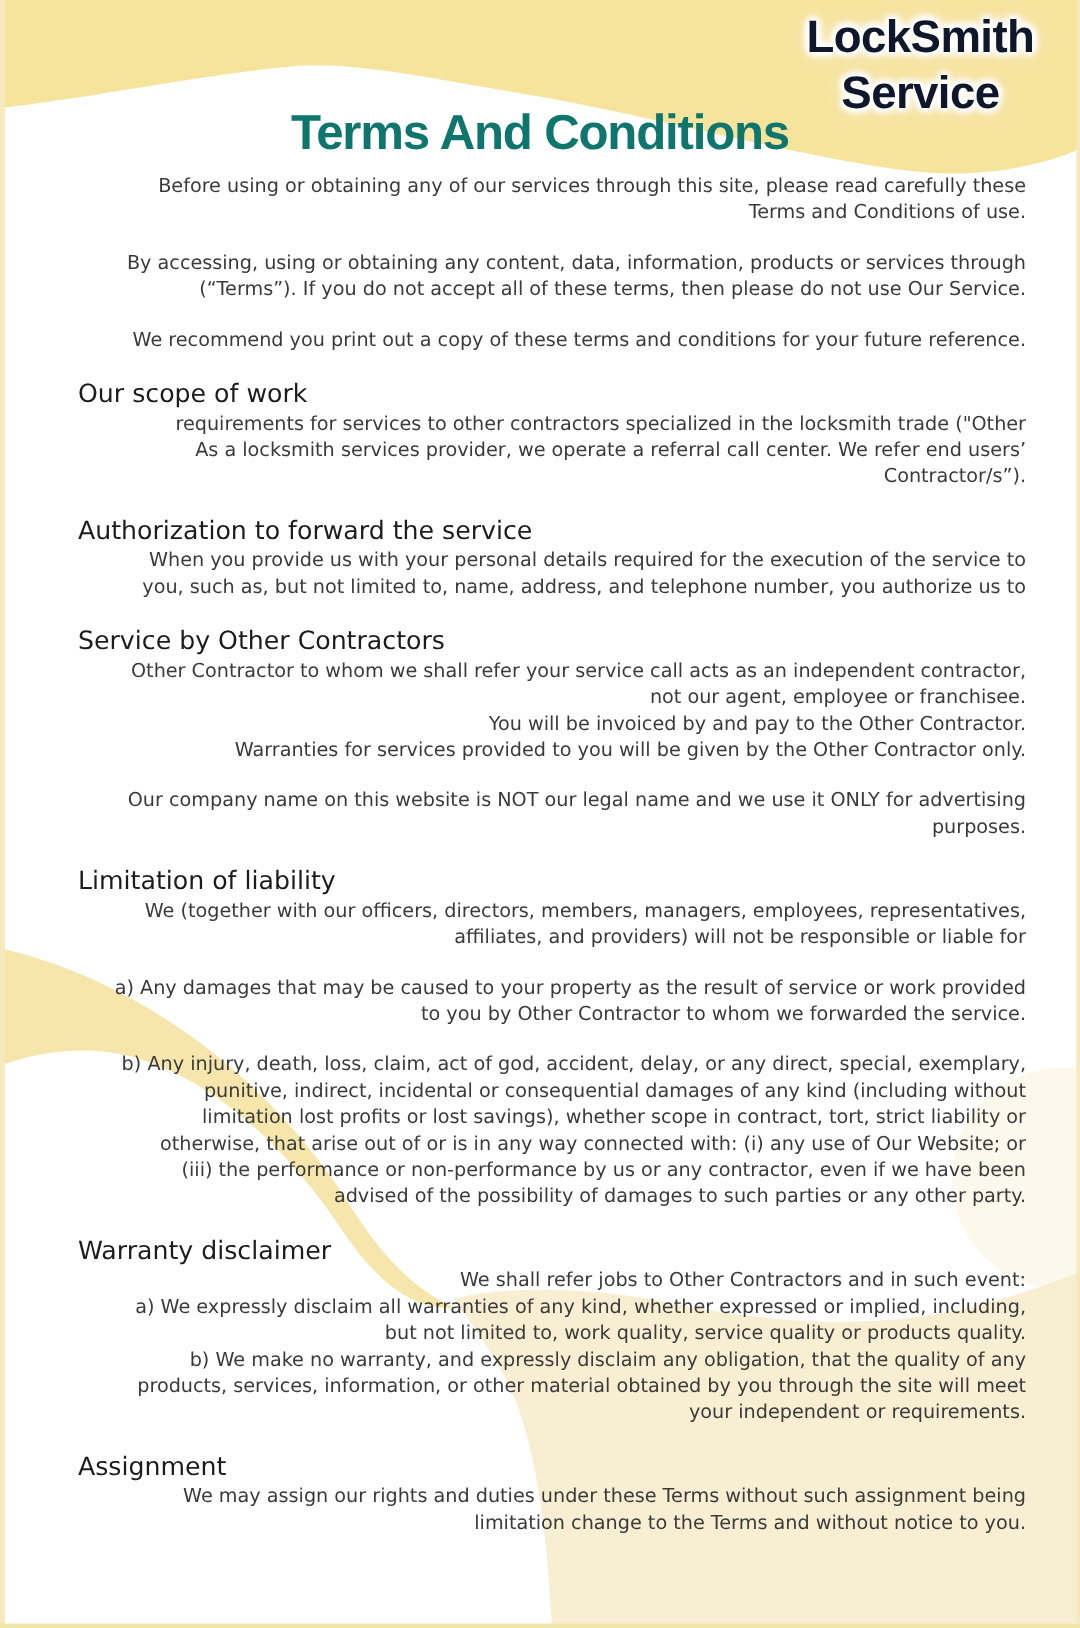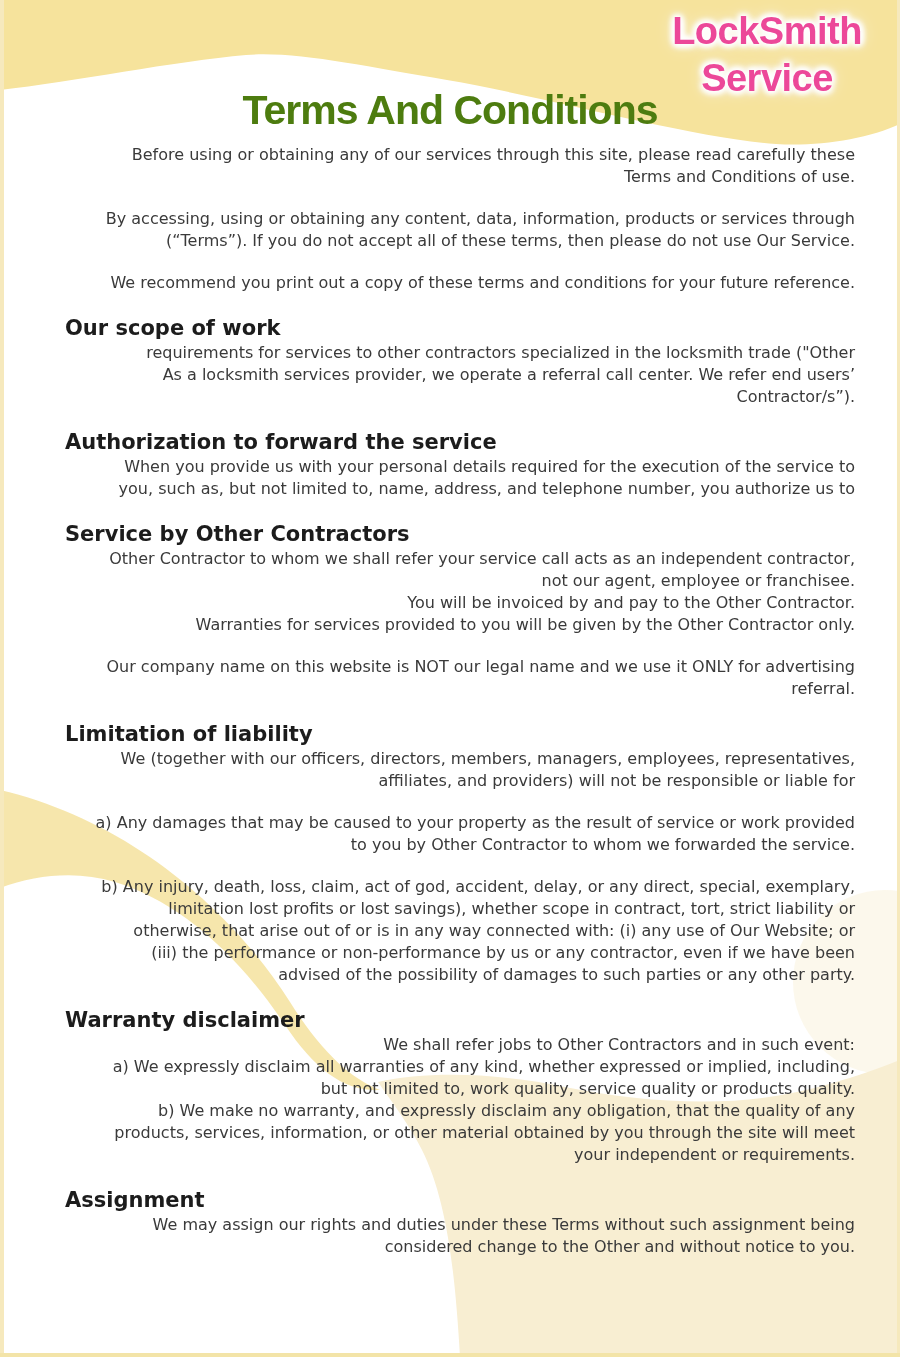--- a/index.html
+++ b/index.html
@@ -11,42 +11,42 @@
   .bg{position:absolute;top:0;left:0;width:900px;height:1357px;z-index:0;}
   .frame{position:absolute;z-index:1;background:#f6e9bd;}
   .frame.left{left:0;top:0;width:4px;height:1357px;}
   .frame.right{right:0;top:0;width:3px;height:1357px;}
   .frame.bottom{left:0;bottom:0;width:900px;height:4px;background:#f3e4a8;}
 
   .logo{
     position:absolute;top:8px;right:18px;width:230px;z-index:3;
     text-align:center;
     font-family:"Liberation Sans","DejaVu Sans",sans-serif;
-    font-weight:800;font-size:38px;line-height:47px;color:#ec4899;
+    font-weight:800;font-size:38px;line-height:47px;color:#0f172a;
     letter-spacing:-0.5px;
     text-shadow:0 0 3px #fff,0 0 6px #fff,0 0 10px #fff,
       2px 2px 6px #fff,-2px -2px 6px #fff,2px -2px 6px #fff,-2px 2px 6px #fff,
       0 0 18px rgba(255,255,255,.95);
   }
   .page-title{
     position:absolute;top:86px;left:0;width:900px;z-index:3;
     text-align:center;
     font-family:"Liberation Sans","DejaVu Sans",sans-serif;
-    font-weight:800;font-size:41px;line-height:48px;color:#4d7c0f;
+    font-weight:800;font-size:41px;line-height:48px;color:#0f766e;
     letter-spacing:-1px;
   }
   .content{
     position:absolute;left:65px;top:144px;width:790px;z-index:2;
     color:#3a3a3a;font-size:16px;line-height:22px;
   }
   .content .p{margin:0 0 20px 0;text-align:right;}
   .content .line{white-space:nowrap;}
   .content .h2{
     margin:0;font-size:21px;line-height:28px;color:#1c1c1c;
-    font-family:"DejaVu Sans", sans-serif;font-weight:bold;
+    font-family:"DejaVu Sans", sans-serif;font-weight:normal;
   }
 </style>
 </head>
 <body>
 
 <svg class="bg" viewBox="0 0 900 1357" xmlns="http://www.w3.org/2000/svg" aria-hidden="true">
 
   <path d="M0,0 H900 V124
         C868,139 816,147 776,144
         C692,138 542,96 447,80
@@ -107,45 +107,46 @@
     </div>
     <div class="h2">Service by Other Contractors</div>
     <div class="p">
       <div class="line">Other Contractor to whom we shall refer your service call acts as an independent contractor,</div>
       <div class="line">not our agent, employee or franchisee.</div>
       <div class="line">You will be invoiced by and pay to the Other Contractor.</div>
       <div class="line">Warranties for services provided to you will be given by the Other Contractor only.</div>
     </div>
     <div class="p">
       <div class="line">Our company name on this website is NOT our legal name and we use it ONLY for advertising</div>
-      <div class="line">referral.</div>
+      <div class="line">purposes.</div>
     </div>
     <div class="h2">Limitation of liability</div>
     <div class="p">
       <div class="line">We (together with our officers, directors, members, managers, employees, representatives,</div>
       <div class="line">affiliates, and providers) will not be responsible or liable for</div>
     </div>
     <div class="p">
       <div class="line">a) Any damages that may be caused to your property as the result of service or work provided</div>
       <div class="line">to you by Other Contractor to whom we forwarded the service.</div>
     </div>
     <div class="p">
       <div class="line">b) Any injury, death, loss, claim, act of god, accident, delay, or any direct, special, exemplary,</div>
+      <div class="line">punitive, indirect, incidental or consequential damages of any kind (including without</div>
       <div class="line">limitation lost profits or lost savings), whether scope in contract, tort, strict liability or</div>
       <div class="line">otherwise, that arise out of or is in any way connected with: (i) any use of Our Website; or</div>
       <div class="line">(iii) the performance or non-performance by us or any contractor, even if we have been</div>
       <div class="line">advised of the possibility of damages to such parties or any other party.</div>
     </div>
     <div class="h2">Warranty disclaimer</div>
     <div class="p">
       <div class="line">We shall refer jobs to Other Contractors and in such event:</div>
       <div class="line">a) We expressly disclaim all warranties of any kind, whether expressed or implied, including,</div>
       <div class="line">but not limited to, work quality, service quality or products quality.</div>
       <div class="line">b) We make no warranty, and expressly disclaim any obligation, that the quality of any</div>
       <div class="line">products, services, information, or other material obtained by you through the site will meet</div>
       <div class="line">your independent or requirements.</div>
     </div>
     <div class="h2">Assignment</div>
     <div class="p">
       <div class="line">We may assign our rights and duties under these Terms without such assignment being</div>
-      <div class="line">considered change to the Other and without notice to you.</div>
+      <div class="line">limitation change to the Terms and without notice to you.</div>
     </div>
   </main>
 
 </body></html>

